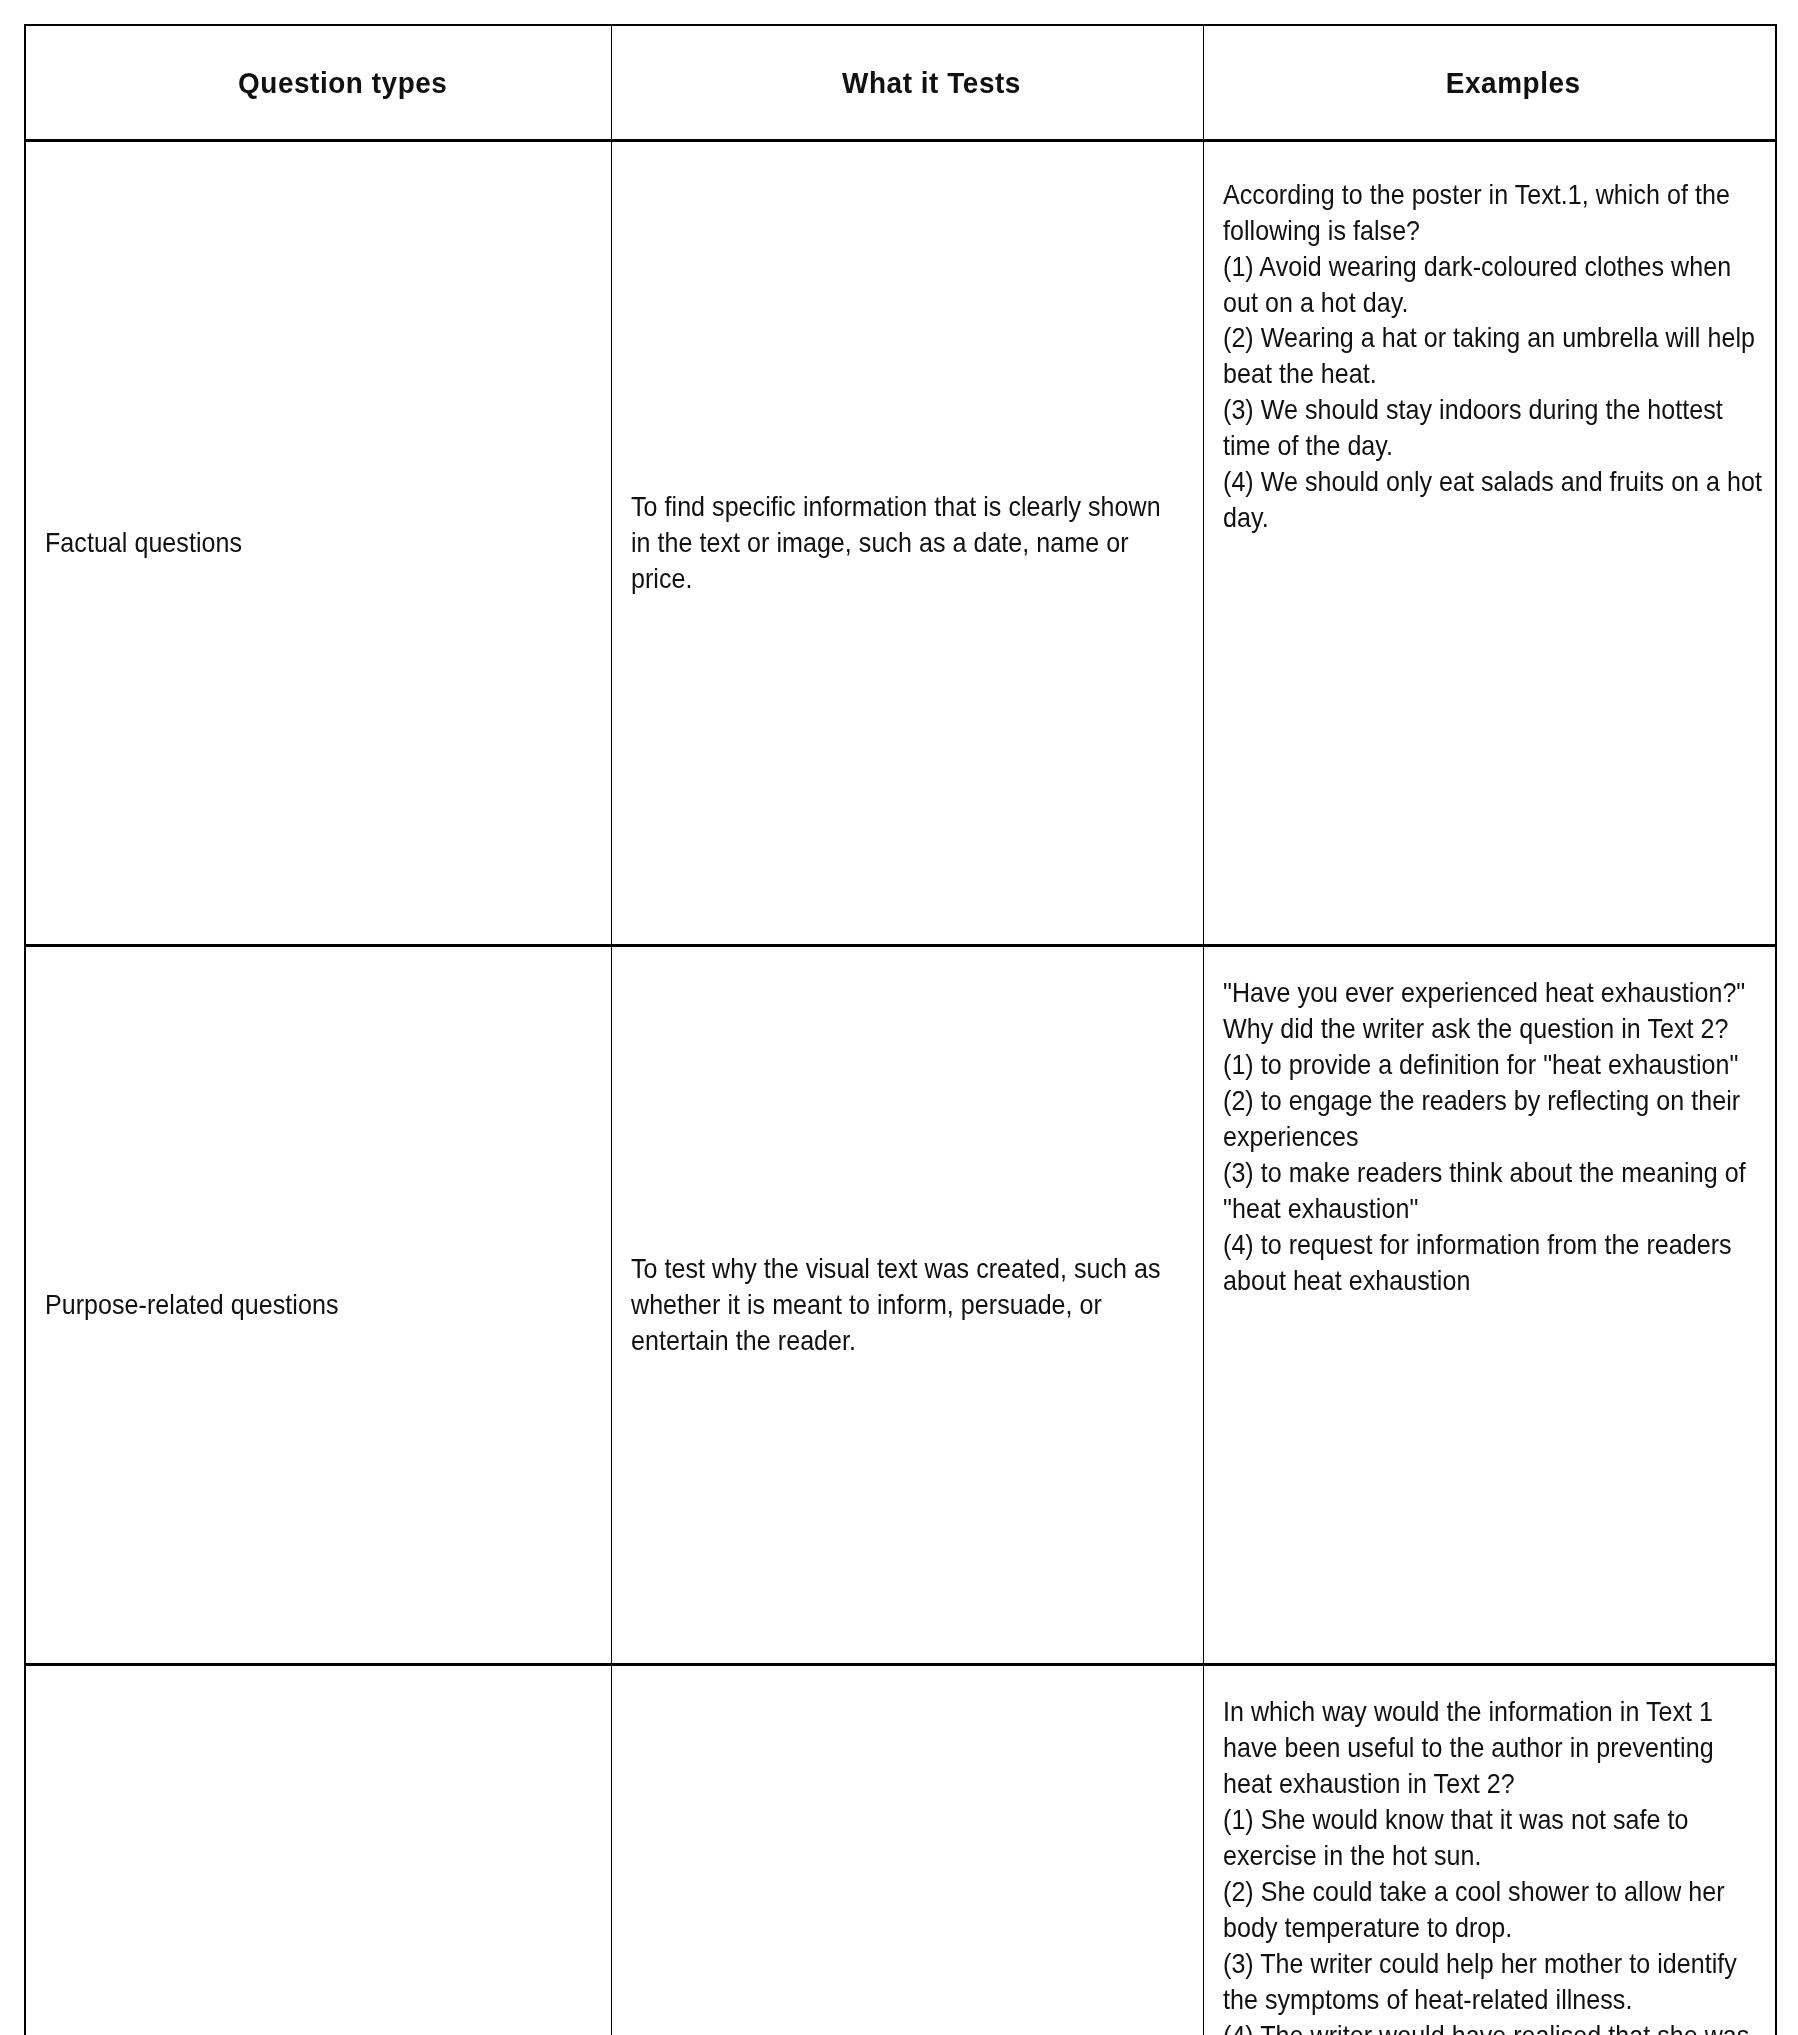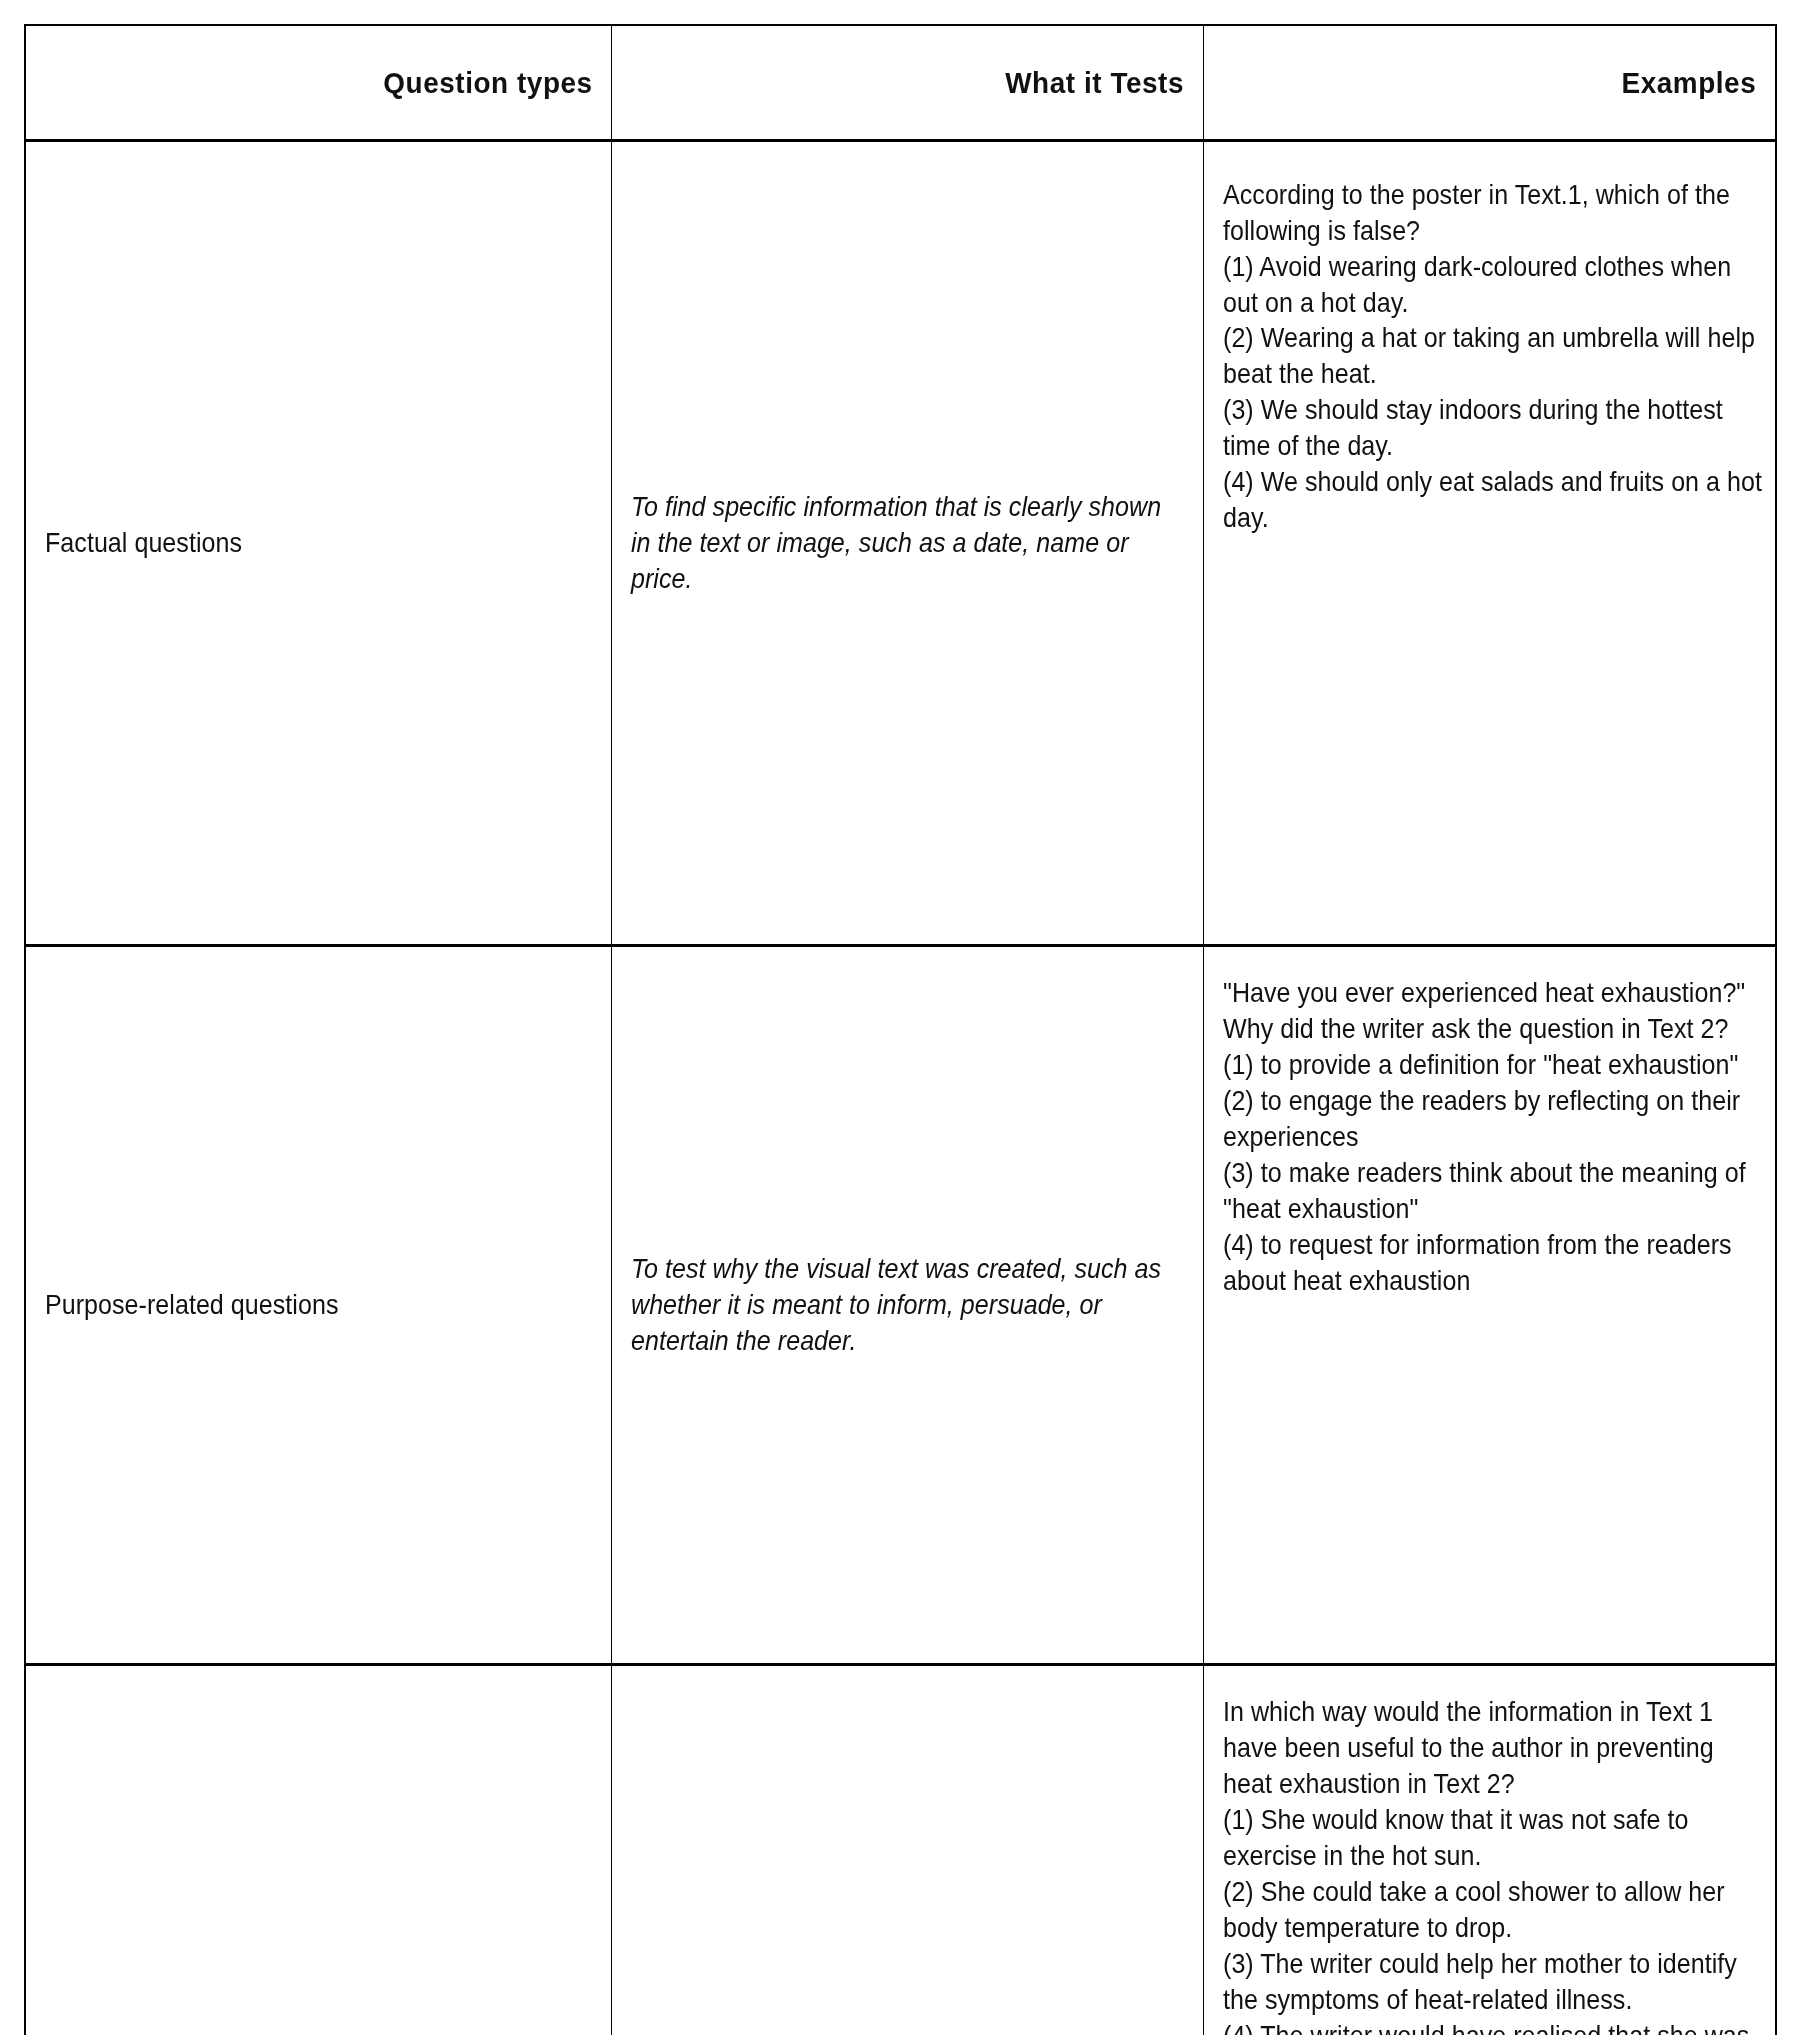--- a/index.html
+++ b/index.html
@@ -47,21 +47,21 @@
     border-left: 1.6px solid #000000;
     border-right: 1.6px solid #000000;
     vertical-align: middle;
     padding: 0;
     background: #ffffff;
   }
 
   table.qtable thead th {
     border-bottom: 3.7px solid #000000;
     height: 113px;
-    text-align: right;
+    text-align: center;
     padding-left: 48px;
   }
 
   table.qtable tbody tr {
     border-bottom: 3.7px solid #000000;
   }
   table.qtable tbody td {
     border-bottom: 3.7px solid #000000;
   }
   table.qtable tbody tr:last-child td {
@@ -99,21 +99,21 @@
     white-space: pre-wrap;
     word-wrap: break-word;
     text-align: left;
   }
 
   .col1-text {
     font-size: 28px;
   }
 
   td.col-type   { text-align: left; margin-top: 24px; }
-  td.col-tests  { text-align: left; font-style: italic; }
+  td.col-tests  { text-align: left; }
   td.col-ex     { text-align: left; }
 
   td.col-ex .cell-pad { padding: 0 10.6px 0 19px; }
 
   
   tr.row-1 td.col-ex    { vertical-align: top; padding-top: 35px; }
   tr.row-2 td.col-ex    { vertical-align: top; padding-top: 28.5px; }
   tr.row-3 td.col-ex    { vertical-align: top; padding-top: 28px; }
 </style>
 </head>

